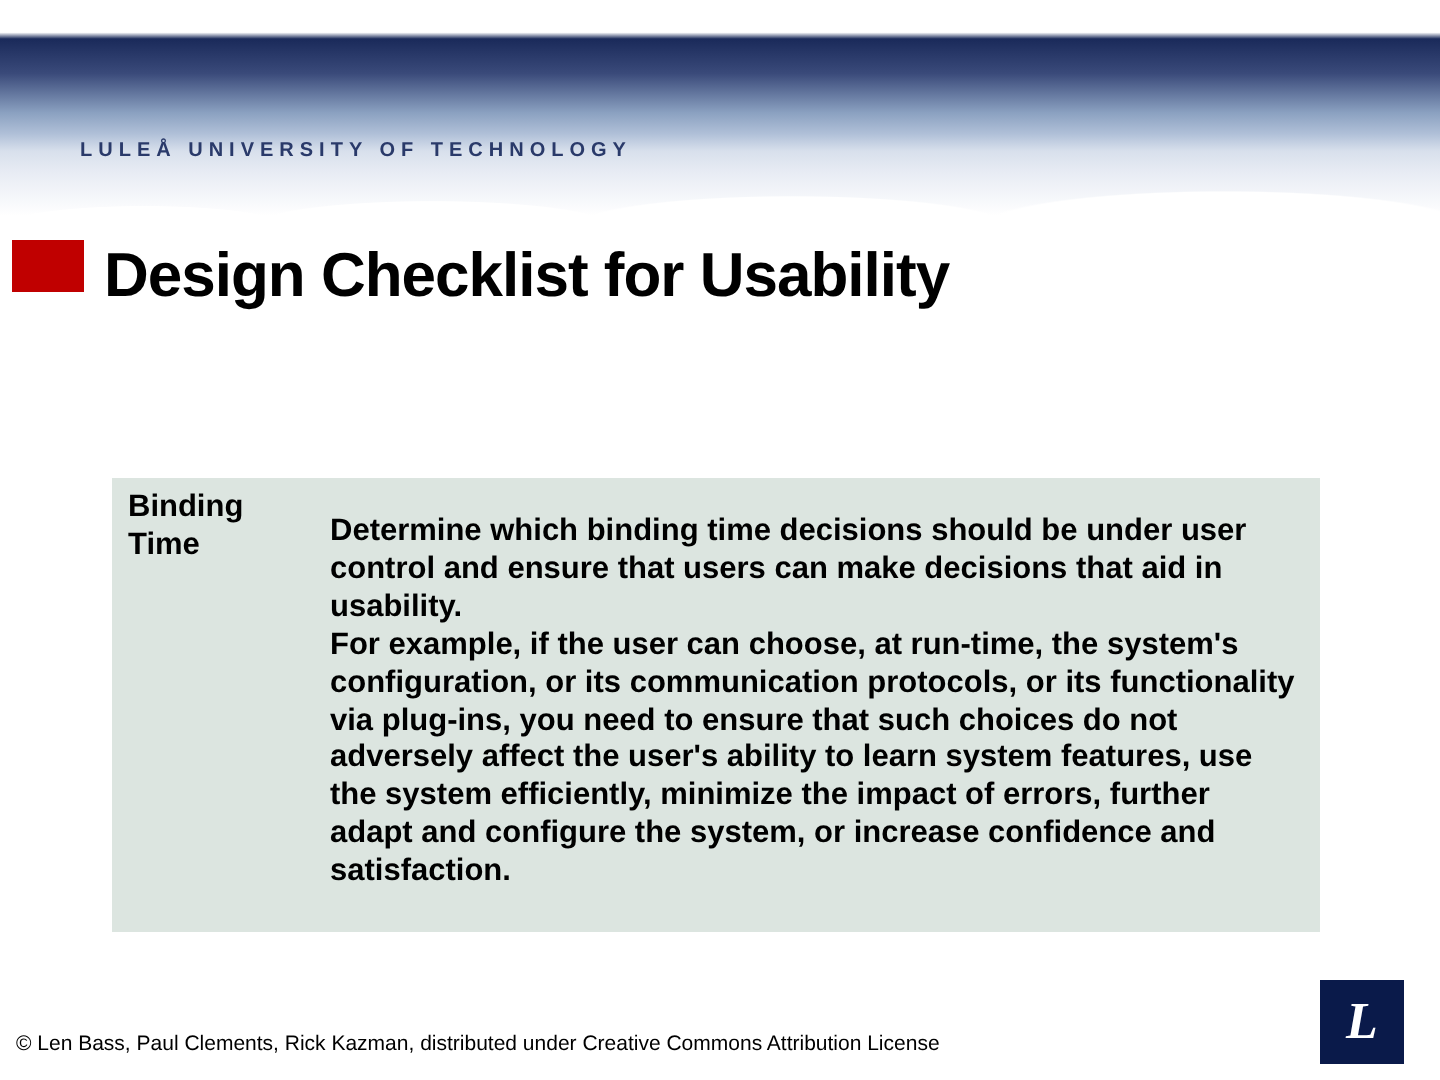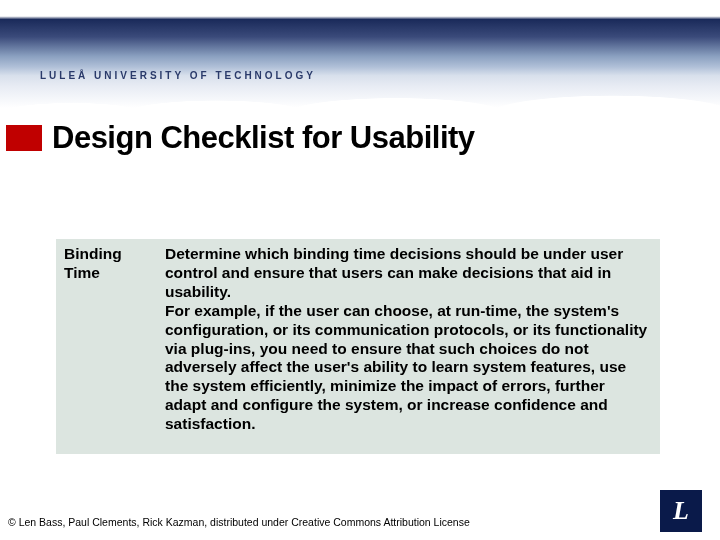--- a/index.html
+++ b/index.html
@@ -39,21 +39,20 @@
                 radial-gradient(ellipse 150px 22px at 30% 100%, #fff 60%, transparent 62%),
                 radial-gradient(ellipse 180px 26px at 55% 100%, #fff 60%, transparent 62%),
                 radial-gradient(ellipse 200px 30px at 85% 100%, #fff 60%, transparent 62%);
   }
   .title-row {
     position: absolute;
     top: 120px;
     left: 0;
     width: 100%;
     display: flex;
-    align-items: center;
     padding-left: 6px;
   }
   .red-box {
     width: 36px;
     height: 26px;
     background: #c00000;
     margin-right: 10px;
     flex-shrink: 0;
   }
   .slide-title {
@@ -75,21 +74,21 @@
   .col-left {
     width: 105px;
     padding: 6px 6px 6px 8px;
     font-weight: bold;
     font-size: 15.5px;
     line-height: 1.2;
     color: #000;
   }
   .col-right {
     flex: 1;
-    padding: 6px 10px 20px 4px;
+    padding: 18px 10px 20px 4px;
     font-weight: bold;
     font-size: 15.5px;
     line-height: 1.22;
     color: #000;
   }
   .col-right p { margin-bottom: 0; }
   .footer {
     position: absolute;
     bottom: 12px;
     left: 8px;

